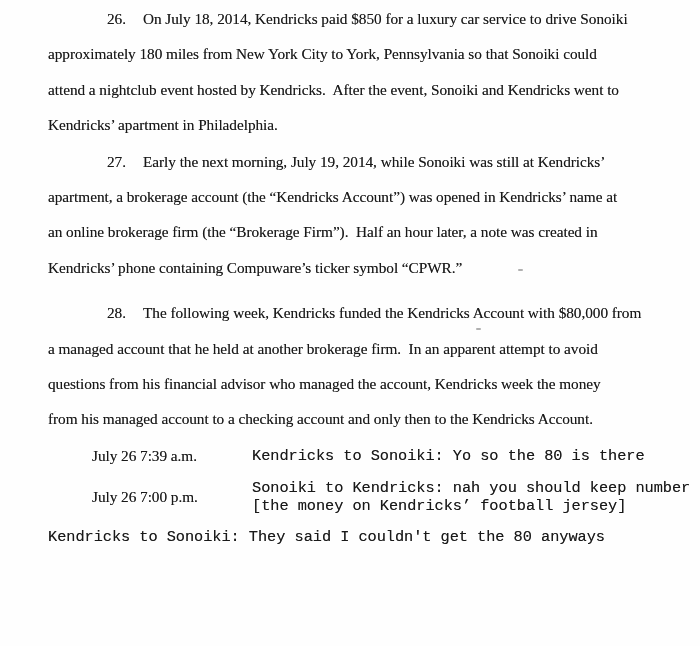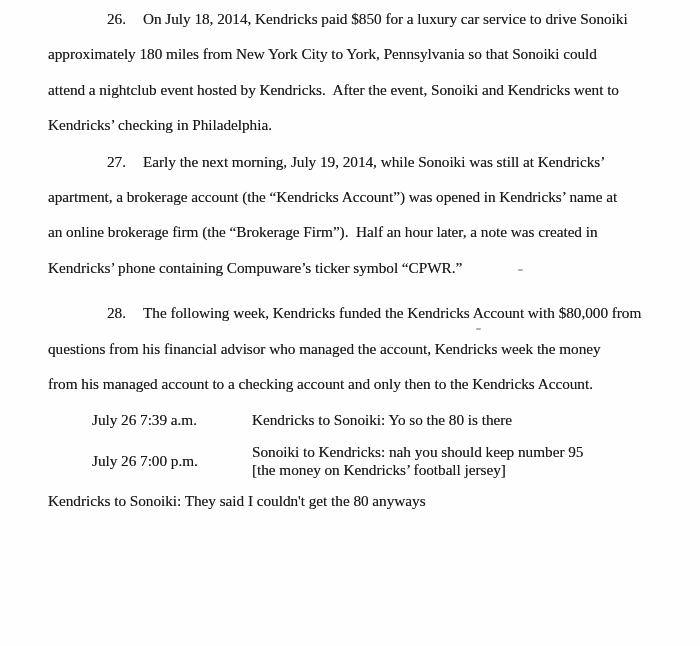--- a/index.html
+++ b/index.html
@@ -41,21 +41,21 @@
   .msg-row-3 { margin-top: 13px; }
 
   .msg-time {
     flex: none;
     width: 160px;
     margin-left: 44px;
     line-height: 18px;
     white-space: nowrap;
   }
 
-  .msg-body { flex: none; }
+  .msg-body { flex: none; font-family: Liberation Mono, monospace; }
 
   .msg-line {
     line-height: 18px;
     white-space: nowrap;
   }
 
   .speck {
     position: absolute;
     background: rgba(70,70,70,0.42);
     border-radius: 1px;
@@ -65,32 +65,33 @@
 </style>
 </head>
 <body>
 
 <div class="page">
 
   <div class="para para-26">
     <div class="line first"><span class="pnum">26.</span><span>On July 18, 2014, Kendricks paid $850 for a luxury car service to drive Sonoiki</span></div>
     <div class="line">approximately 180 miles from New York City to York, Pennsylvania so that Sonoiki could</div>
     <div class="line">attend a nightclub event hosted by Kendricks.&nbsp; After the event, Sonoiki and Kendricks went to</div>
-    <div class="line">Kendricks’ checking in Philadelphia.</div>
+    <div class="line">Kendricks’ apartment in Philadelphia.</div>
   </div>
 
   <div class="para para-27">
     <div class="line first"><span class="pnum">27.</span><span>Early the next morning, July 19, 2014, while Sonoiki was still at Kendricks’</span></div>
     <div class="line">apartment, a brokerage account (the “Kendricks Account”) was opened in Kendricks’ name at</div>
     <div class="line">an online brokerage firm (the “Brokerage Firm”).&nbsp; Half an hour later, a note was created in</div>
     <div class="line">Kendricks’ phone containing Compuware’s ticker symbol “CPWR.”</div>
   </div>
 
   <div class="para para-28">
     <div class="line first"><span class="pnum">28.</span><span>The following week, Kendricks funded the Kendricks Account with $80,000 from</span></div>
+    <div class="line">a managed account that he held at another brokerage firm.&nbsp; In an apparent attempt to avoid</div>
     <div class="line">questions from his financial advisor who managed the account, Kendricks week the money</div>
     <div class="line">from his managed account to a checking account and only then to the Kendricks Account.</div>
   </div>
 
 
   <div class="msg-table">
 
     <div class="msg-row msg-row-1">
       <div class="msg-time">July 26 7:39 a.m.</div>
       <div class="msg-body">

